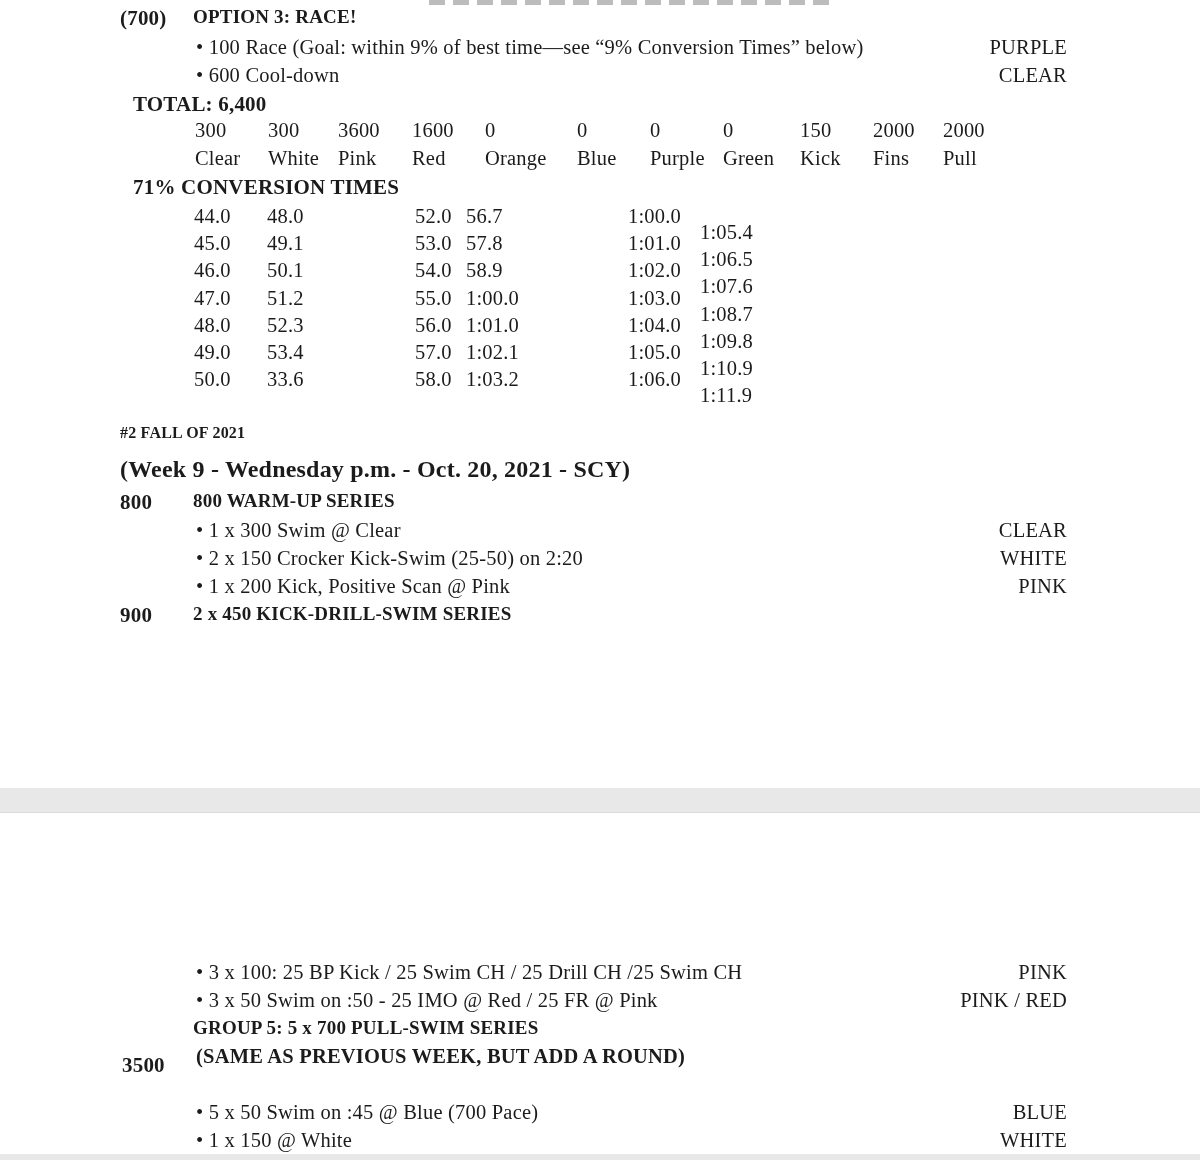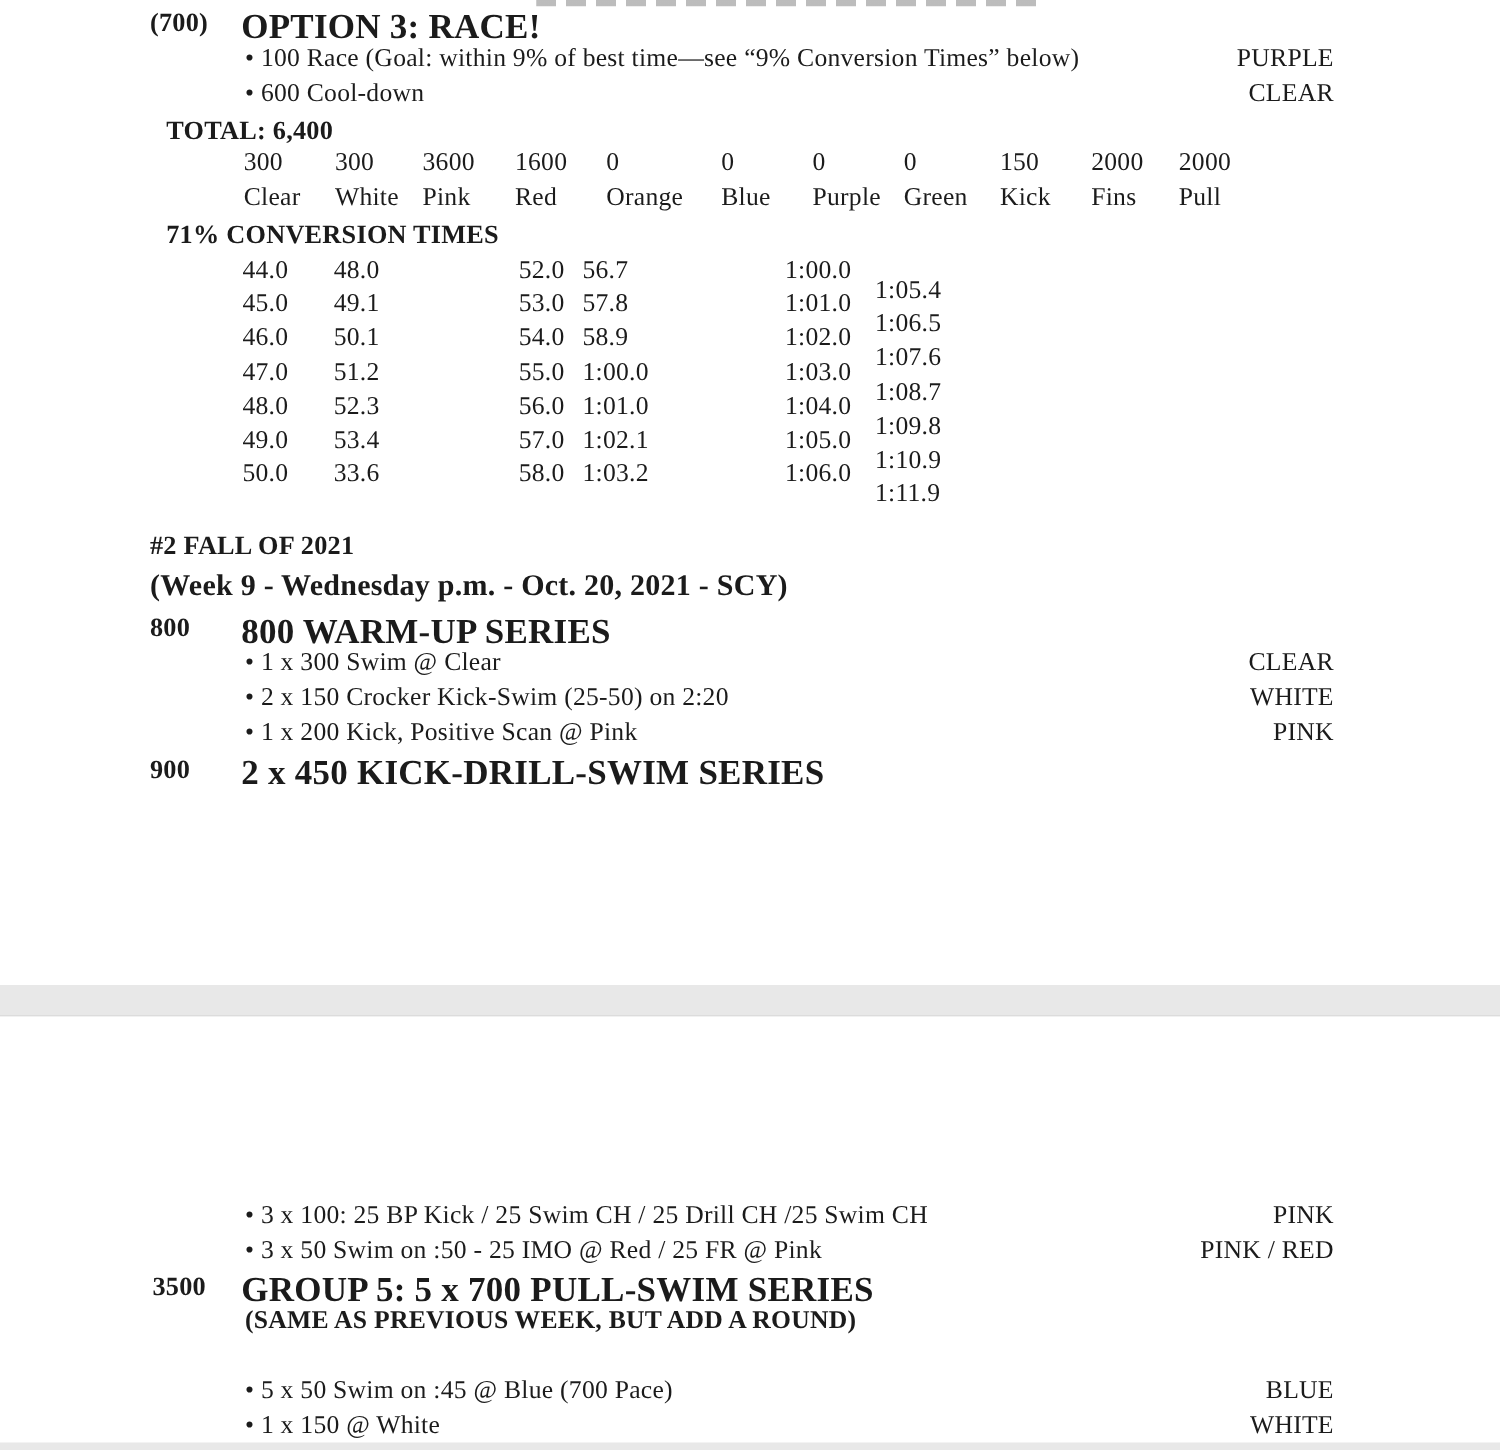--- a/index.html
+++ b/index.html
@@ -3,27 +3,27 @@
 <meta charset="utf-8">
 <style>
   html,body{margin:0;padding:0;background:#ffffff;}
   .page{
     position:relative;width:1200px;height:1160px;background:#ffffff;
     font-family:"Liberation Serif", serif;color:#1b1b1b;overflow:hidden;
   }
   .content{position:absolute;inset:0;filter:blur(0.4px);}
   .line{position:absolute;left:0;width:1200px;height:28px;white-space:nowrap;font-size:20.5px;letter-spacing:0.2px;}
   .code{position:absolute;left:120px;font-weight:bold;font-size:21px;}
-  .code-wide{position:absolute;left:122px;font-weight:bold;font-size:21px;}
-  .title{position:absolute;left:193px;font-weight:bold;font-size:28px;}
+  .code-wide{position:absolute;left:122px;font-weight:bold;font-size:21px;margin-top:36px;}
+  .title{position:absolute;left:193px;font-weight:bold;font-size:19px;}
   .sub{position:absolute;left:196px;font-weight:bold;font-size:20.5px;}
   .btxt{position:absolute;left:196px;}
   .rlabel{position:absolute;right:133px;}
   .h0{position:absolute;left:133px;font-weight:bold;font-size:21px;}
-  .h1{position:absolute;left:120px;font-weight:bold;font-size:21px;}
+  .h1{position:absolute;left:120px;font-weight:bold;font-size:16px;}
   .h2{position:absolute;left:120px;font-weight:bold;font-size:24px;}
   .tv{position:absolute;}
   .cc{position:absolute;}
   .c0{left:194px;}.c1{left:267px;}.c2{left:415px;}.c3{left:466px;}.c4{left:628px;}.c5{left:700px;margin-top:16px;}
   .t0{left:195px;}.t1{left:268px;}.t2{left:338px;}.t3{left:412px;}.t4{left:485px;}.t5{left:577px;}
   .t6{left:650px;}.t7{left:723px;}.t8{left:800px;}.t9{left:873px;}.t10{left:943px;}
   .band{position:absolute;left:0;width:1200px;background:#e8e8e8;}
   .band1{top:788px;height:24px;border-bottom:1px solid #dcdcdc;}
   .band2{top:1154px;height:6px;}
   .fragment{

